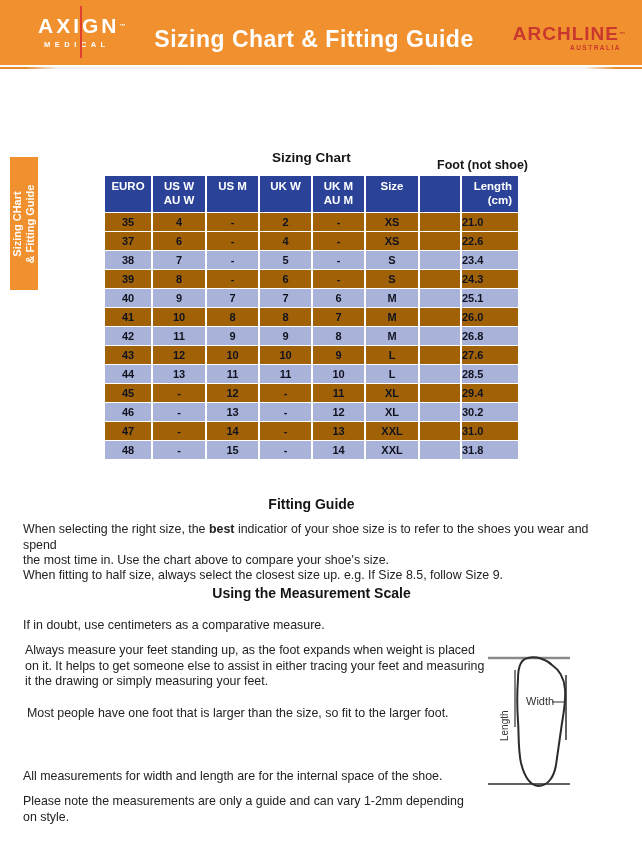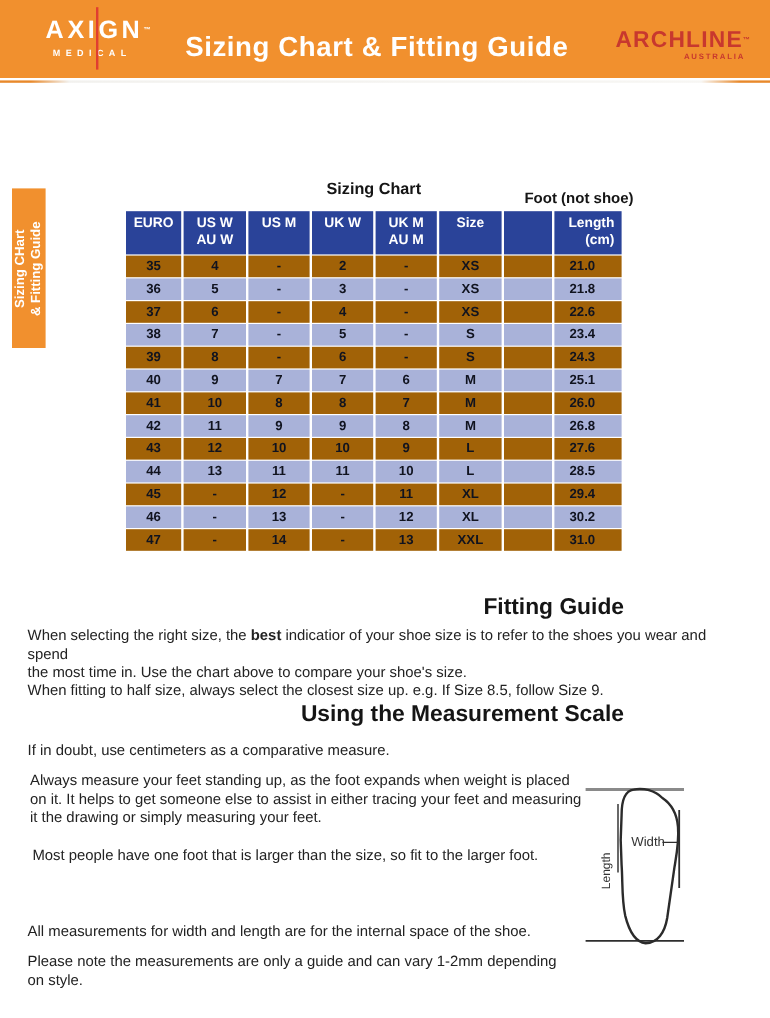--- a/index.html
+++ b/index.html
@@ -38,26 +38,26 @@
   .table-wrap{position:absolute;left:103px;top:175px;}
   table.sizing{border-collapse:separate;border-spacing:2px 1px;table-layout:fixed;width:417px;}
   table.sizing th{
     background:#2A4399;color:#ffffff;font-size:11.5px;font-weight:700;
     height:33px;vertical-align:top;padding:3px 0 0 0;text-align:center;
     white-space:pre-line;line-height:14px;}
   table.sizing th.len-col{text-align:right;padding-right:6px;}
   table.sizing td{
     height:18px;text-align:center;font-size:11px;font-weight:700;color:#10131f;
     padding:0;line-height:18px;}
-  table.sizing td.len-col{text-align:right;padding-right:22px;}
+  table.sizing td.len-col{text-align:left;padding-right:22px;}
   tr.row-a td{background:#a16207;}
   tr.row-b td{background:#A9B2D9;}
   
-  .h-center{position:absolute;left:103px;width:417px;text-align:right;
-    font-size:19px;font-weight:700;color:#151515;}
+  .h-center{position:absolute;left:103px;width:417px;text-align:center;
+    font-size:14px;font-weight:700;color:#151515;}
   .para{position:absolute;font-size:12.4px;line-height:15.5px;color:#222;
     white-space:pre-line;}
   
   .diagram{position:absolute;left:478px;top:645px;width:160px;height:150px;}
 </style>
 </head>
 <body>
 
 <div class="banner">
   <div class="brand">
@@ -114,30 +114,20 @@
         <tr class="row-a">
           <td>35</td>
           <td>4</td>
           <td>-</td>
           <td>2</td>
           <td>-</td>
           <td>XS</td>
           <td></td>
           <td class="len-col">21.0</td>
         </tr>
-        <tr class="row-b">
-          <td>36</td>
-          <td>5</td>
-          <td>-</td>
-          <td>3</td>
-          <td>-</td>
-          <td>XS</td>
-          <td></td>
-          <td class="len-col">21.8</td>
-        </tr>
         <tr class="row-a">
           <td>37</td>
           <td>6</td>
           <td>-</td>
           <td>4</td>
           <td>-</td>
           <td>XS</td>
           <td></td>
           <td class="len-col">22.6</td>
         </tr>
@@ -233,20 +223,30 @@
         </tr>
         <tr class="row-a">
           <td>47</td>
           <td>-</td>
           <td>14</td>
           <td>-</td>
           <td>13</td>
           <td>XXL</td>
           <td></td>
           <td class="len-col">31.0</td>
+        </tr>
+        <tr class="row-b">
+          <td>48</td>
+          <td>-</td>
+          <td>15</td>
+          <td>-</td>
+          <td>14</td>
+          <td>XXL</td>
+          <td></td>
+          <td class="len-col">31.8</td>
         </tr>
       </tbody>
   </table>
 </div>
 
 <div class="h-center" style="top:496px;">Fitting Guide</div>
 <p class="para" style="left:23px;top:510px;width:585px;"><span>When selecting the right size, the </span><b>best</b><span> indicatior of your shoe size is to refer to the shoes you wear and spend
 the most time in. Use the chart above to compare your shoe's size.</span></p>
 <p class="para" style="left:23px;top:556px;width:600px;">When fitting to half size, always select the closest size up. e.g. If Size 8.5, follow Size 9.</p>
 

